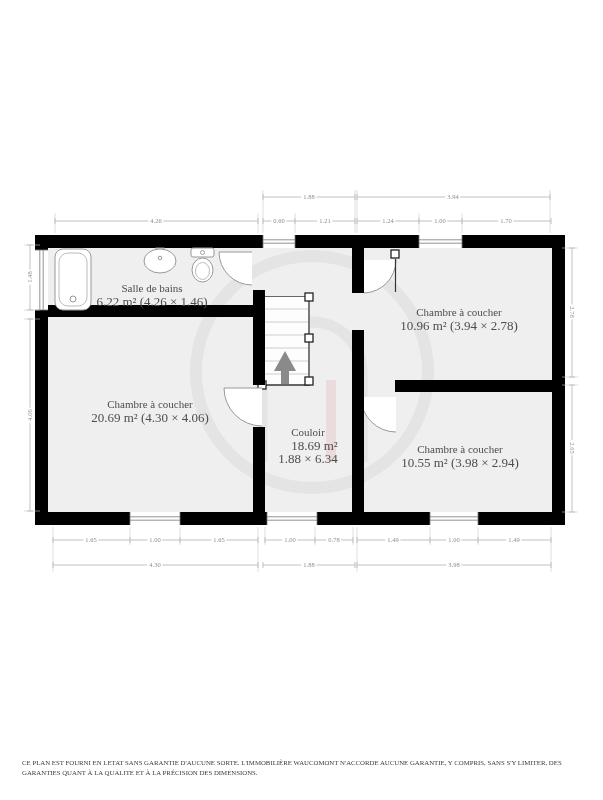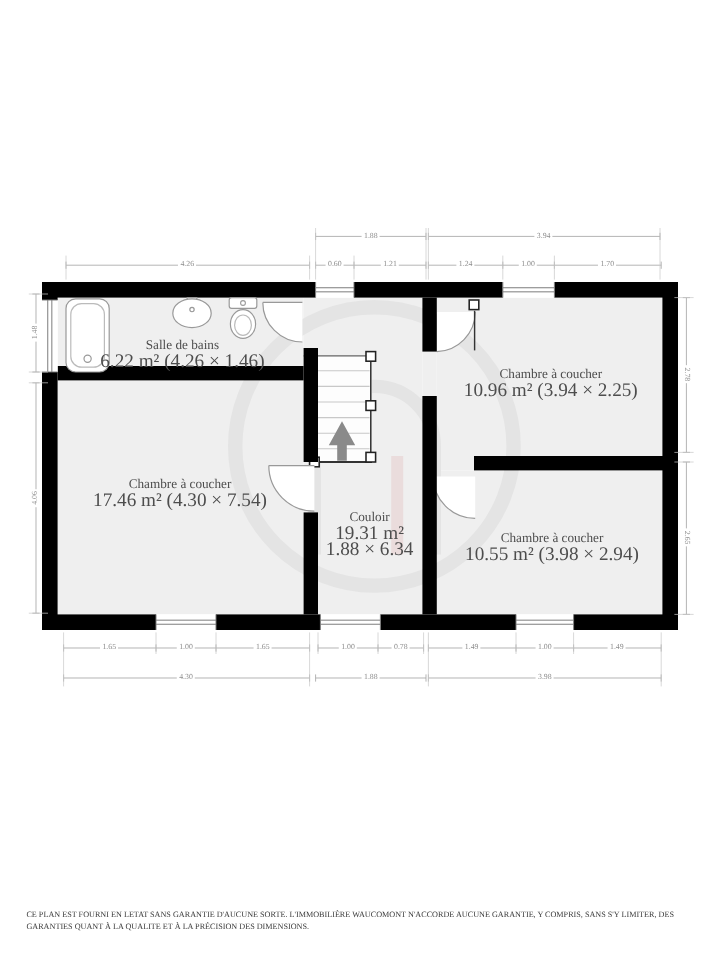--- a/index.html
+++ b/index.html
@@ -2,21 +2,21 @@
 <html><head>
 <meta charset="utf-8">
 <style>
   html,body{margin:0;padding:0;background:#fff;}
   #page{position:relative;width:602px;height:800px;background:#ffffff;overflow:hidden;
         font-family:Liberation Serif, serif;}
   #plan-svg{position:absolute;left:0;top:0;width:603px;height:800px;}
   .room-label{position:absolute;transform:translate(-50%,-50%);text-align:center;
               color:#4d4d4d;white-space:nowrap;}
   .room-label .l1{font-size:11px;line-height:13px;}
-  .room-label .l2{font-size:16px;line-height:13px;}
+  .room-label .l2{font-size:13px;line-height:13px;text-align:right;}
   .dim{position:absolute;transform:translate(-50%,-50%);font-size:6.5px;color:#8d8d8d;
        background:#fff;padding:0 2px;white-space:nowrap;line-height:8px;}
   .dim.vl{transform:translate(-50%,-50%) rotate(-90deg);}
   .dim.vr{transform:translate(-50%,-50%) rotate(90deg);}
   #disclaimer{position:absolute;left:22px;top:758px;width:545px;font-size:6.8px;
               line-height:10px;color:#3c3c3c;}
 </style>
 </head>
 <body>
 
@@ -150,29 +150,29 @@
       <path d="M562,248 H578 M562,377 H578 M562,385 H578 M562,512 H578"></path>
     </g>
   </svg>
 
   <div class="room-label" style="left:152px;top:295px;">
     <div class="l1">Salle de bains</div>
     <div class="l2">6.22 m² (4.26 × 1.46)</div>
   </div>
   <div class="room-label" style="left:459px;top:319px;">
     <div class="l1">Chambre à coucher</div>
-    <div class="l2">10.96 m² (3.94 × 2.25)</div>
+    <div class="l2">10.96 m² (3.94 × 2.78)</div>
   </div>
   <div class="room-label" style="left:150px;top:411px;">
     <div class="l1">Chambre à coucher</div>
-    <div class="l2">17.46 m² (4.30 × 7.54)</div>
+    <div class="l2">20.69 m² (4.30 × 4.06)</div>
   </div>
   <div class="room-label" style="left:308px;top:445px;">
     <div class="l1">Couloir</div>
-    <div class="l2">19.31 m²</div>
+    <div class="l2">18.69 m²</div>
     <div class="l2">1.88 × 6.34</div>
   </div>
   <div class="room-label" style="left:460px;top:456px;">
     <div class="l1">Chambre à coucher</div>
     <div class="l2">10.55 m² (3.98 × 2.94)</div>
   </div>
 
   <div class="dim" style="left:309px;top:197px;">1.88</div>
   <div class="dim" style="left:453px;top:197px;">3.94</div>
   <div class="dim" style="left:156px;top:221px;">4.26</div>

